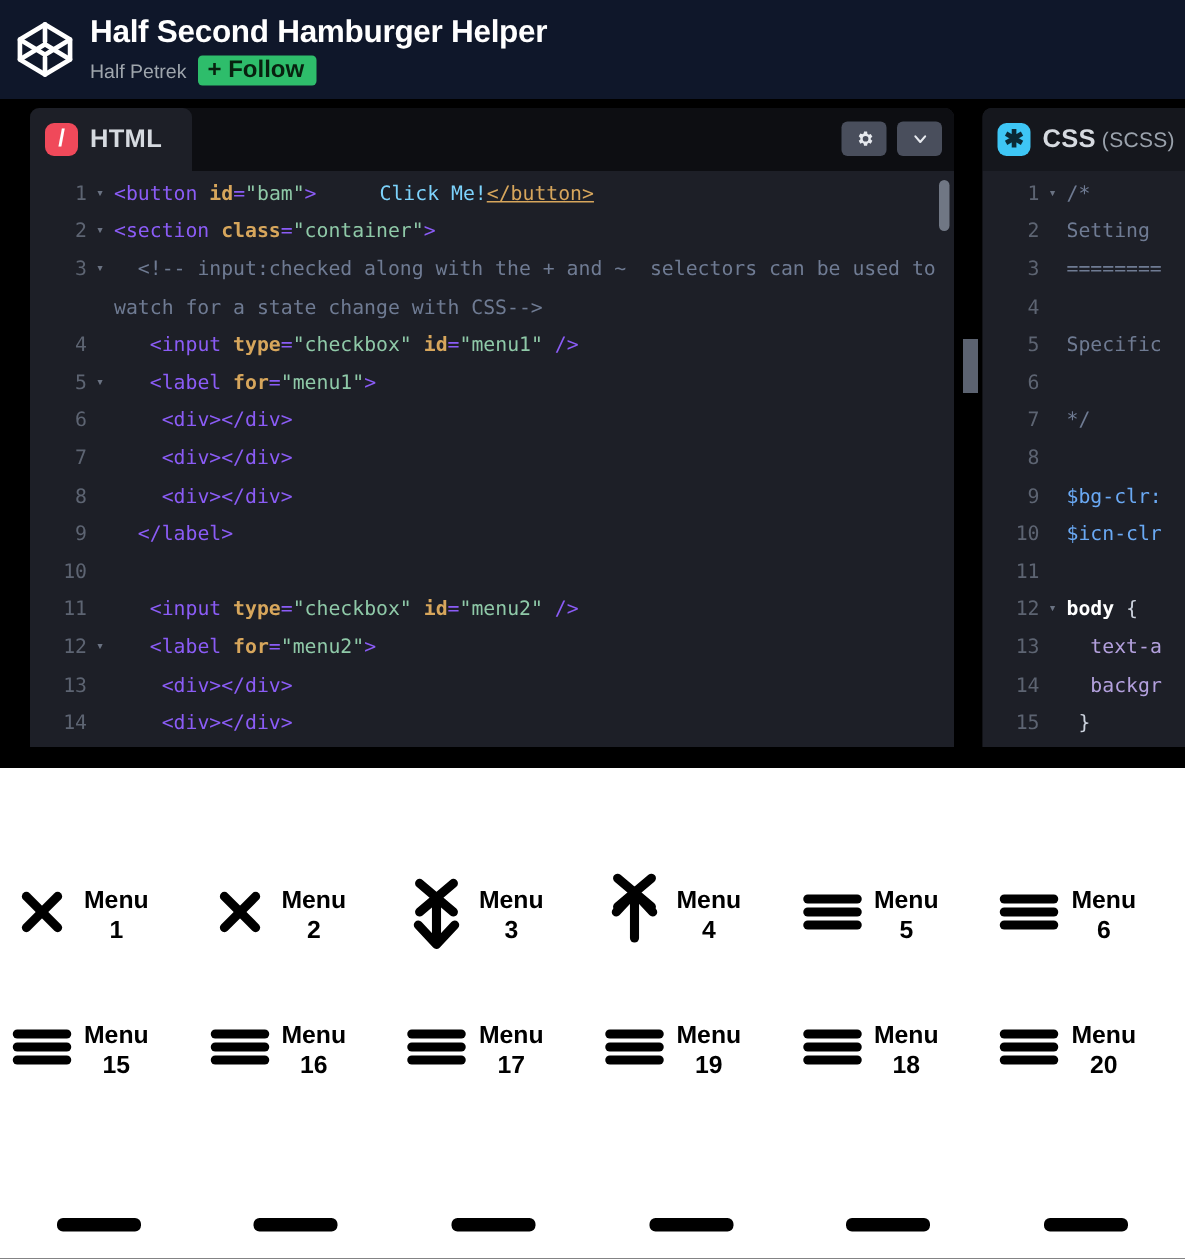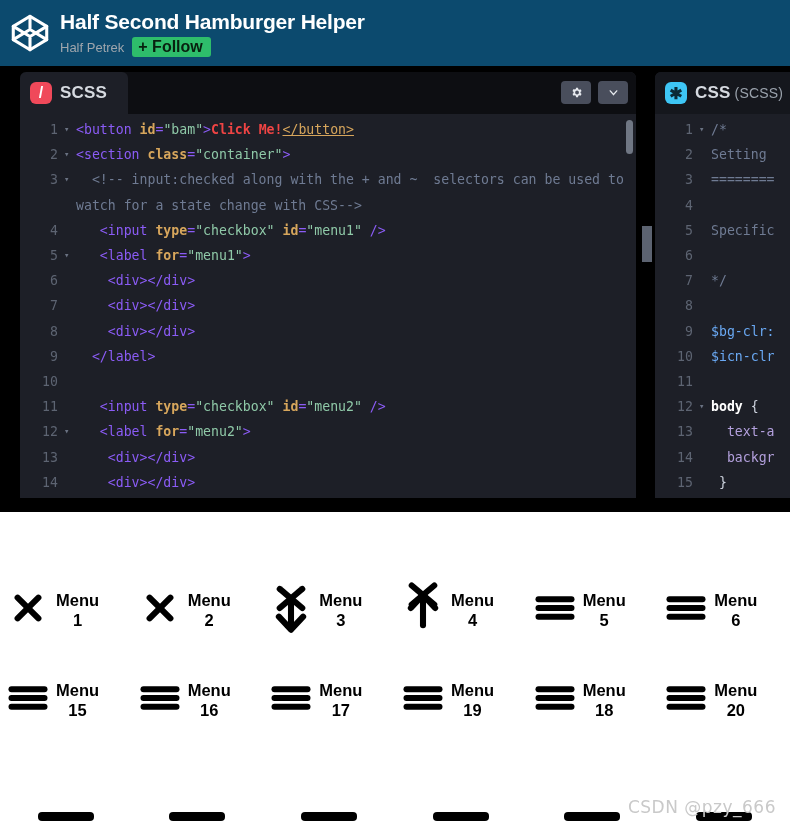--- a/index.html
+++ b/index.html
@@ -7,21 +7,21 @@
     width: 790px; height: 839px;
     background: #0b0b0c;
     font-family: "Liberation Sans", sans-serif;
     overflow: hidden;
   }
 
   
   .topbar {
     position: absolute; left: 0; top: 0;
     width: 790px; height: 66px;
-    background: #0c4a6e;
+    background: #0f172a;
     display: flex; align-items: center;
     padding-left: 8px;
   }
   .logo-mark { width: 44px; height: 44px; flex: 0 0 44px; }
   .title-block { margin-left: 8px; }
   .proj-title {
     font-size: 21px; font-weight: bold; color: #ffffff;
     letter-spacing: -0.2px; line-height: 26px;
   }
   .byline { display: flex; align-items: center; gap: 8px; margin-top: 2px; }
@@ -118,21 +118,21 @@
   .fold {
     flex: 0 0 12px; color: #6a7282; font-size: 9px;
     line-height: 25.2px;
   }
   .src { flex: 1 1 auto; color: #cdd3de; }
 
   
   .t-tag   { color: #8b5cf6; text-align: right; }
   .t-attr  { color: #d7a65c; font-weight: bold; }
   .t-str   { color: #8fc9a8; }
-  .t-txt   { color: #ef4444; font-weight: bold; }
+  .t-txt   { color: #7dd3fc; font-weight: normal; margin-left: 42px; }
   .t-com   { color: #6f7b93; }
   .t-close { color: #d7a65c; text-decoration: underline; }
   .c-var  { color: #6aa9f4; }
   .c-sel  { color: #ffffff; font-weight: bold; }
   .c-prop { color: #b3a0dd; }
   .c-brace{ color: #cdd3de; }
 
   .v-scroll {
     position: absolute; right: 3px; top: 6px;
     width: 7px; height: 34px; border-radius: 4px;
@@ -210,21 +210,21 @@
     </div>
   </div>
 </div>
 
 <div class="editor-area">
 
   <div class="pane pane-html">
     <div class="pane-head tabbed">
       <div class="pane-tab">
         <span class="lang-badge badge-html">/</span>
-        <span class="lang-name">SCSS</span>
+        <span class="lang-name">HTML</span>
       </div>
       <div class="head-tools">
         <button class="tool-btn">
           <svg viewBox="0 0 24 24" width="13" height="13" fill="currentColor">
             <path d="M19.4 13a7.8 7.8 0 0 0 0-2l2-1.6-2-3.4-2.4 1a7.6 7.6 0 0 0-1.7-1L14.9 3h-3.8l-.4 2.6c-.6.2-1.2.6-1.7 1l-2.4-1-2 3.4L6.6 11a7.8 7.8 0 0 0 0 2l-2 1.6 2 3.4 2.4-1c.5.4 1.1.8 1.7 1l.4 2.6h3.8l.4-2.6c.6-.2 1.2-.6 1.7-1l2.4 1 2-3.4zM13 15.5a3.5 3.5 0 1 1 0-7 3.5 3.5 0 0 1 0 7z"></path>
           </svg>
         </button>
         <button class="tool-btn">
           <svg viewBox="0 0 24 24" width="13" height="13" fill="none" stroke="currentColor" stroke-width="2.6" stroke-linecap="round" stroke-linejoin="round">
             <polyline points="6,9 12,16 18,9"></polyline>
@@ -412,14 +412,13 @@
       <div class="partial-cell">
         <div class="partial-bar"></div>
       </div>
       <div class="partial-cell">
         <div class="partial-bar"></div>
       </div>
       <div class="partial-cell">
         <div class="partial-bar"></div>
       </div>
     </div>
-  <div class="watermark">CSDN @pzy_666</div>
 </div>
 
 </body></html>

